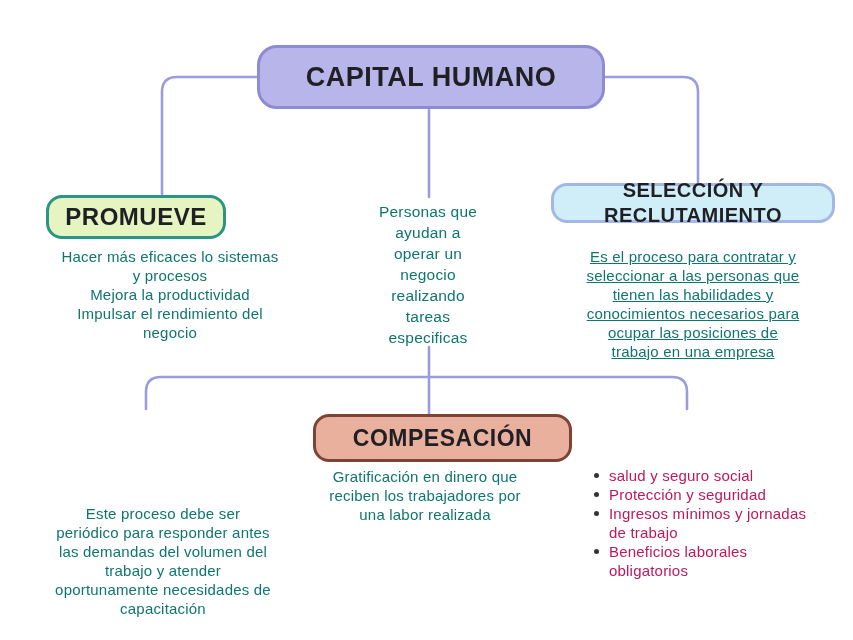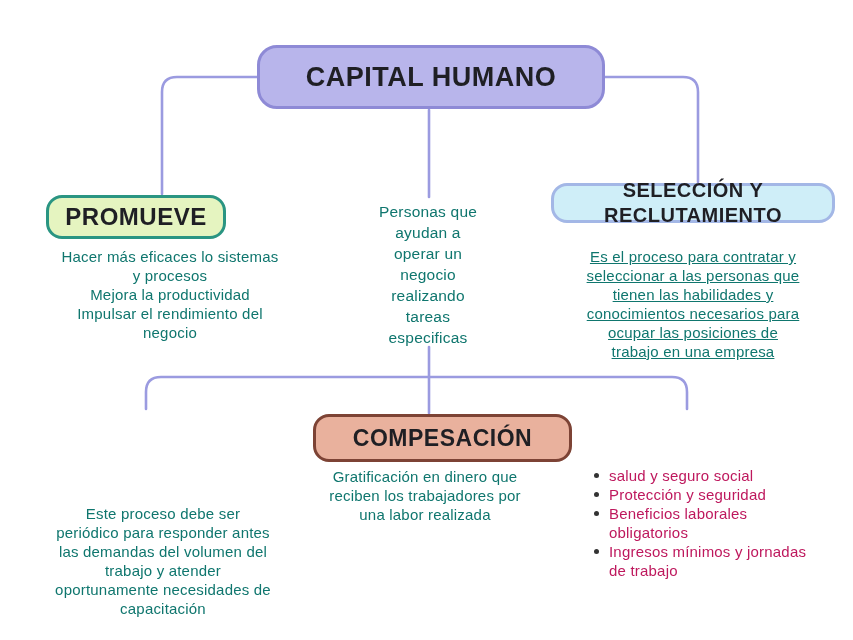--- a/index.html
+++ b/index.html
@@ -181,23 +181,23 @@
     <li class="bullet-item">
       <span class="bullet-dot"></span>
       <span class="preline">salud y seguro social</span>
     </li>
     <li class="bullet-item">
       <span class="bullet-dot"></span>
       <span class="preline">Protección y seguridad</span>
     </li>
     <li class="bullet-item">
       <span class="bullet-dot"></span>
+      <span class="preline">Ingresos mínimos y jornadas
+de trabajo</span>
+    </li>
+    <li class="bullet-item">
+      <span class="bullet-dot"></span>
       <span class="preline">Beneficios laborales
 obligatorios</span>
     </li>
-    <li class="bullet-item">
-      <span class="bullet-dot"></span>
-      <span class="preline">Ingresos mínimos y jornadas
-de trabajo</span>
-    </li>
   </ul>
 
 </div>
 
 </body></html>

